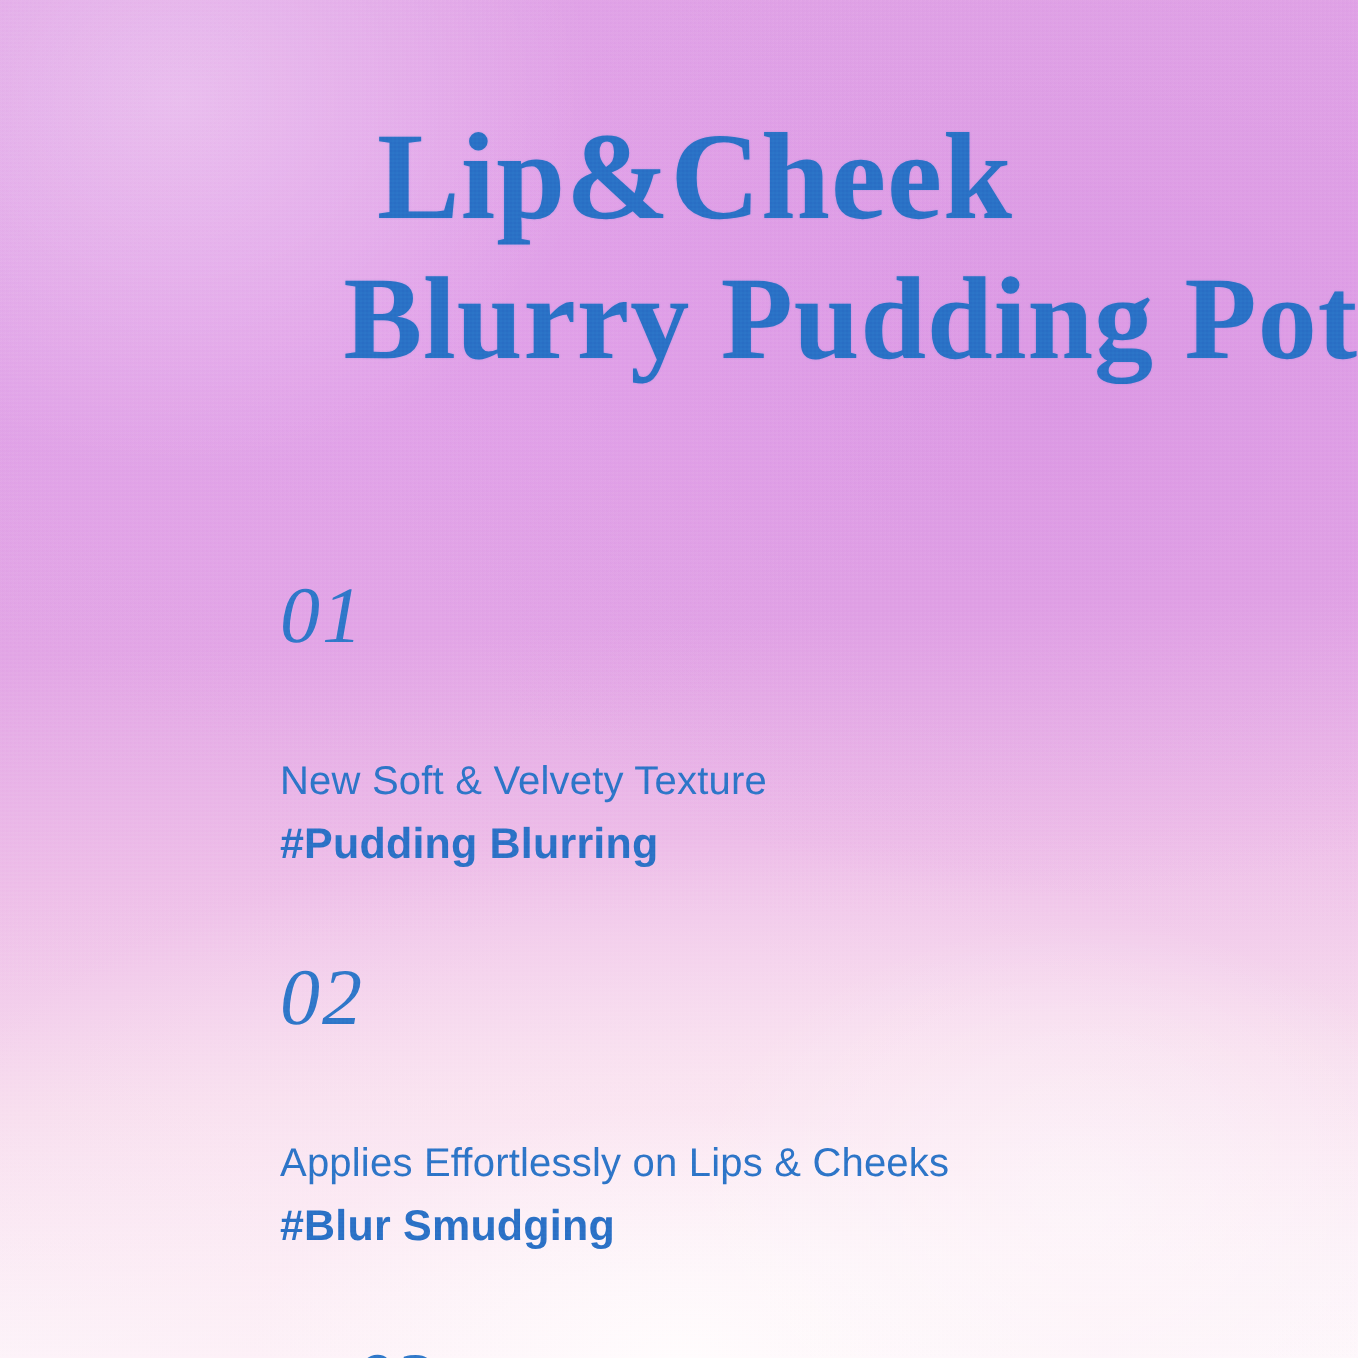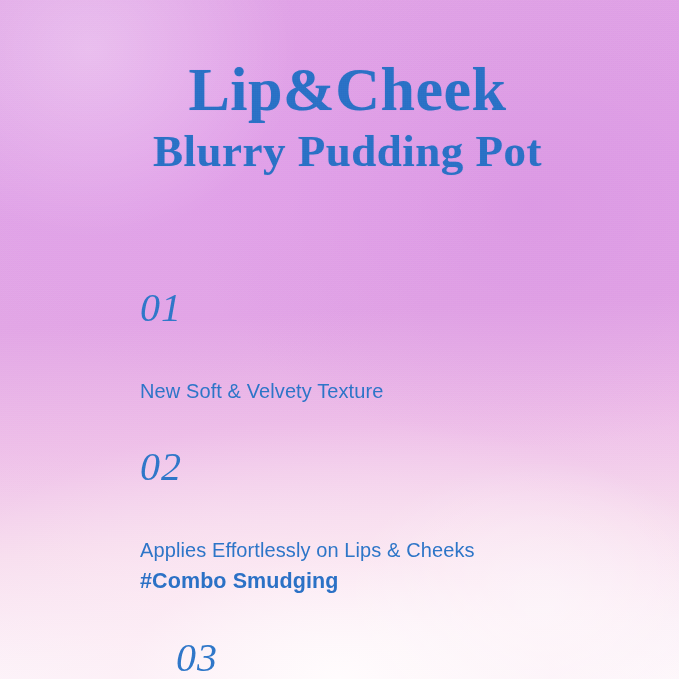--- a/index.html
+++ b/index.html
@@ -62,21 +62,21 @@
   }
   .title-line {
     font-family: "Liberation Serif", serif;
     font-weight: 700;
     color: #2a71c6;
     letter-spacing: 0.5px;
     line-height: 1.02;
     text-shadow: 0 0 1px rgba(42,113,198,0.25);
   }
   .title-line.l1 { font-size: 62px; }
-  .title-line.l2 { font-size: 45px; margin-top: 8px; }
+  .title-line.l2 { font-size: 59px; margin-top: 8px; text-align: right; }
 
   .features {
     position: absolute;
     left: 140px;
     top: 285px;
     right: 60px;
   }
   .feature {
     display: flex;
     align-items: flex-start;
@@ -127,28 +127,29 @@
     <div class="title-line l1">Lip&amp;Cheek</div>
     <div class="title-line l2">Blurry Pudding Pot</div>
   </div>
 
   <div class="features">
 
     <div class="feature">
       <div class="fnum">01</div>
       <div class="ftext">
         <div class="fline">New Soft &amp; Velvety Texture</div>
+        <div class="ftag">#Pudding Blurring</div>
       </div>
     </div>
 
     <div class="feature">
       <div class="fnum">02</div>
       <div class="ftext">
         <div class="fline">Applies Effortlessly on Lips &amp; Cheeks</div>
-        <div class="ftag">#Combo Smudging</div>
+        <div class="ftag">#Blur Smudging</div>
       </div>
     </div>
 
     <div class="feature">
       <div class="fnum">03</div>
     </div>
 
   </div>
 
   <div id="grain"></div>

